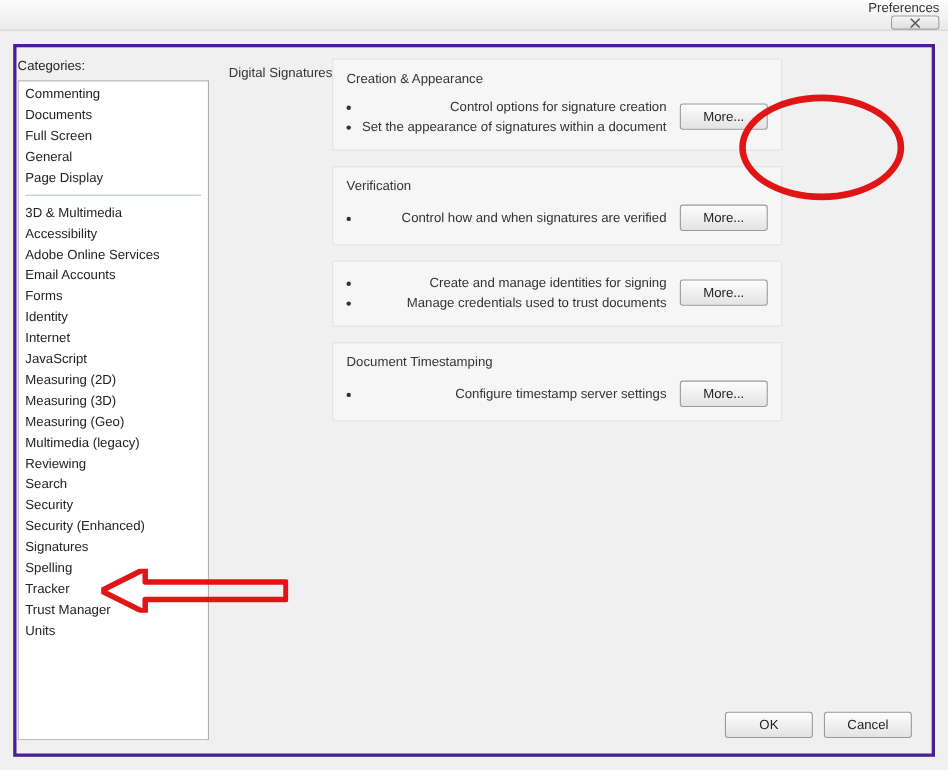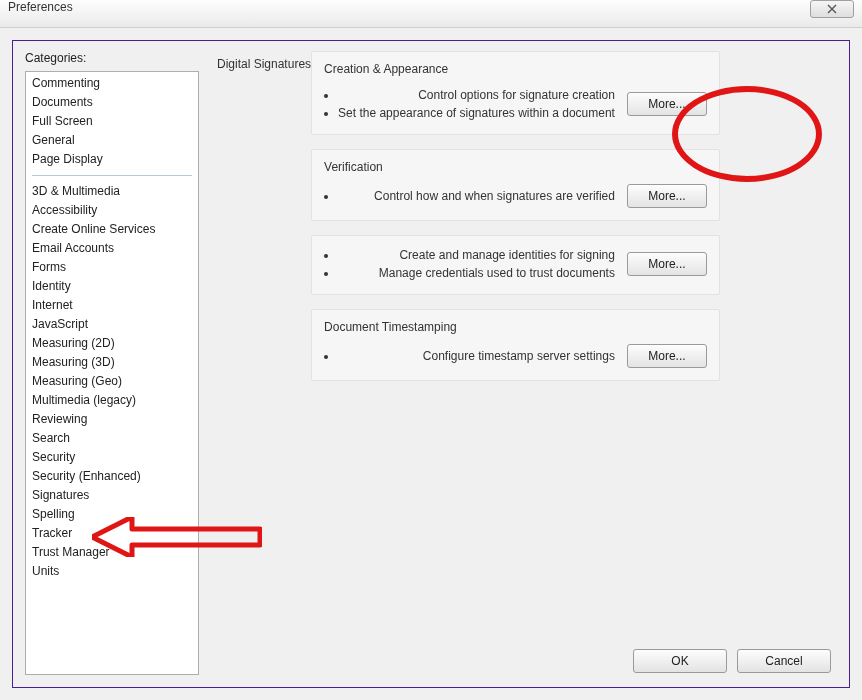--- a/index.html
+++ b/index.html
@@ -10,45 +10,46 @@
     width: 862px;
     height: 700px;
     overflow: hidden;
     position: relative;
   }
   .titlebar {
     height: 28px;
     background: linear-gradient(to bottom, #fdfdfd, #eaeaea);
     border-bottom: 1px solid #cfcfcf;
     display: flex;
-    align-items: flex-start;
+    align-items: flex-end;
     justify-content: space-between;
     padding: 0 8px;
+    flex-direction: column;
   }
   .titlebar-title { font-size: 12px; color: #333; }
   .close-btn {
     width: 44px; height: 18px;
     border: 1px solid #a0a0a0;
     border-radius: 3px;
     background: linear-gradient(to bottom, #f6f6f6, #dedede);
     display: flex; align-items: center; justify-content: center;
     font-size: 10px; color: #555;
     cursor: pointer;
   }
   .window-body {
     position: absolute;
     top: 28px; bottom: 0; left: 0; right: 0;
     background: #f0f0f0;
     padding: 12px;
   }
   .inner-panel {
     background: #f0f0f0;
-    border: 1px solid #4c1d95;
+    border: 3px solid #4c1d95;
     height: 100%;
-    padding: 10px 12px 12px 12px;
+    padding: 10px 12px 12px 1px;
     display: flex;
     flex-direction: column;
     position: relative;
   }
   .columns {
     display: flex;
     flex: 1;
     gap: 18px;
     overflow: hidden;
   }
@@ -121,21 +122,21 @@
     cursor: pointer;
   }
   .footer-buttons {
     position: absolute;
     right: 18px;
     bottom: 14px;
     display: flex;
     gap: 10px;
   }
   .dlg-btn {
-    width: 94px; height: 24px;
+    width: 80px; height: 24px;
     border: 1px solid #9a9a9a;
     border-radius: 3px;
     background: linear-gradient(to bottom, #fdfdfd, #e3e3e3);
     font-size: 12px;
     color: #222;
     cursor: pointer;
   }
 
   
   .annot-ellipse {
@@ -173,21 +174,21 @@
         <div class="cat-label">Categories:</div>
         <div class="cat-list" id="catList">
             <div class="cat-item">Commenting</div>
             <div class="cat-item">Documents</div>
             <div class="cat-item">Full Screen</div>
             <div class="cat-item">General</div>
             <div class="cat-item">Page Display</div>
             <hr class="cat-divider">
             <div class="cat-item">3D &amp; Multimedia</div>
             <div class="cat-item">Accessibility</div>
-            <div class="cat-item">Create Online Services</div>
+            <div class="cat-item">Adobe Online Services</div>
             <div class="cat-item">Email Accounts</div>
             <div class="cat-item">Forms</div>
             <div class="cat-item">Identity</div>
             <div class="cat-item">Internet</div>
             <div class="cat-item">JavaScript</div>
             <div class="cat-item">Measuring (2D)</div>
             <div class="cat-item">Measuring (3D)</div>
             <div class="cat-item">Measuring (Geo)</div>
             <div class="cat-item">Multimedia (legacy)</div>
             <div class="cat-item">Reviewing</div>

